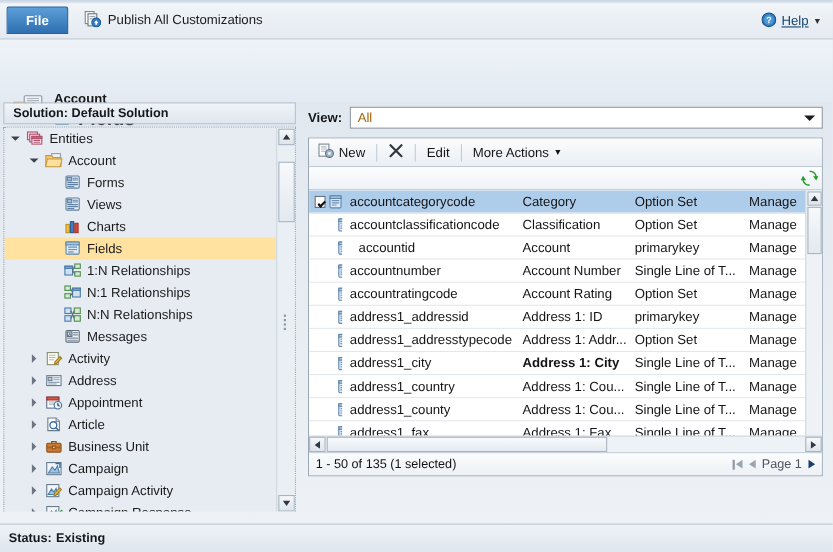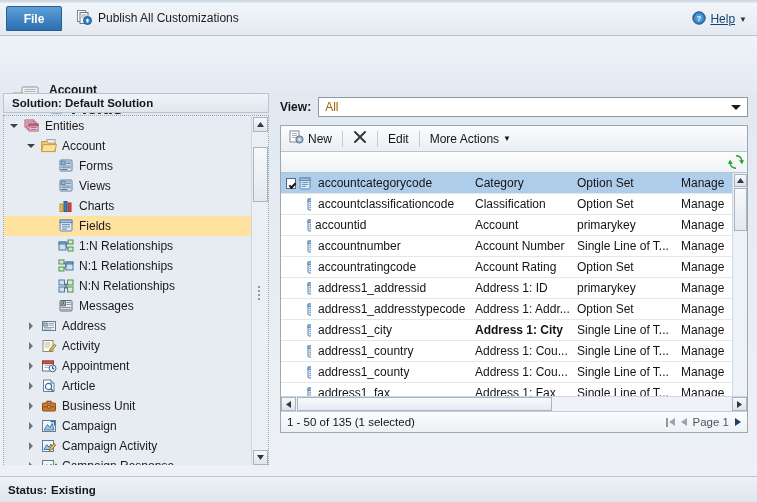--- a/index.html
+++ b/index.html
@@ -437,39 +437,39 @@
                 <line x1="8.5" y1="3.4" x2="12.8" y2="3.4" stroke="#7d8c9b"></line>
                 <line x1="8.5" y1="5.4" x2="12.8" y2="5.4" stroke="#7d8c9b"></line>
                 <line x1="3.2" y1="8.4" x2="12.8" y2="8.4" stroke="#7d8c9b"></line>
                 <line x1="3.2" y1="10.3" x2="12.8" y2="10.3" stroke="#7d8c9b"></line>
               </svg></span>
             <span class="tlabel">Messages</span>
           </div>
           <div class="tnode">
             <span class="arrow closed" style="margin-left: 23px; margin-right: 4px;"></span>
             <span class="ticon"><svg width="16" height="14" viewBox="0 0 16 14">
+                <rect x="2" y="1.5" width="10" height="11" fill="#fdfcf4" stroke="#8a8f74"></rect>
+                <line x1="3.6" y1="4" x2="9.5" y2="4" stroke="#b7bca2"></line>
+                <line x1="3.6" y1="6" x2="9.5" y2="6" stroke="#b7bca2"></line>
+                <line x1="3.6" y1="8" x2="8" y2="8" stroke="#b7bca2"></line>
+                <path d="M9 10 L13.5 5.2 L15 6.6 L10.4 11.4 L8.6 12 Z" fill="#f0c040" stroke="#9b7a20"></path>
+              </svg></span>
+            <span class="tlabel">Activity</span>
+          </div>
+          <div class="tnode">
+            <span class="arrow closed" style="margin-left: 23px; margin-right: 4px;"></span>
+            <span class="ticon"><svg width="16" height="14" viewBox="0 0 16 14">
                 <rect x="1.5" y="2.5" width="13" height="9" fill="#f4f7fa" stroke="#6a7d8f"></rect>
                 <rect x="2.8" y="4" width="3.4" height="3" fill="#bcd0e2" stroke="#6a7d8f"></rect>
                 <line x1="7.4" y1="4.4" x2="13.2" y2="4.4" stroke="#8fa2b4"></line>
                 <line x1="7.4" y1="6.2" x2="13.2" y2="6.2" stroke="#8fa2b4"></line>
                 <line x1="2.8" y1="8.6" x2="13.2" y2="8.6" stroke="#8fa2b4"></line>
                 <line x1="2.8" y1="10.1" x2="10.5" y2="10.1" stroke="#8fa2b4"></line>
               </svg></span>
             <span class="tlabel">Address</span>
-          </div>
-          <div class="tnode">
-            <span class="arrow closed" style="margin-left: 23px; margin-right: 4px;"></span>
-            <span class="ticon"><svg width="16" height="14" viewBox="0 0 16 14">
-                <rect x="2" y="1.5" width="10" height="11" fill="#fdfcf4" stroke="#8a8f74"></rect>
-                <line x1="3.6" y1="4" x2="9.5" y2="4" stroke="#b7bca2"></line>
-                <line x1="3.6" y1="6" x2="9.5" y2="6" stroke="#b7bca2"></line>
-                <line x1="3.6" y1="8" x2="8" y2="8" stroke="#b7bca2"></line>
-                <path d="M9 10 L13.5 5.2 L15 6.6 L10.4 11.4 L8.6 12 Z" fill="#f0c040" stroke="#9b7a20"></path>
-              </svg></span>
-            <span class="tlabel">Activity</span>
           </div>
           <div class="tnode">
             <span class="arrow closed" style="margin-left: 23px; margin-right: 4px;"></span>
             <span class="ticon"><svg width="16" height="14" viewBox="0 0 16 14">
                 <rect x="1.5" y="2" width="11" height="10" fill="#fbfcfd" stroke="#5f7285"></rect>
                 <rect x="1.5" y="2" width="11" height="2.6" fill="#d8564a" stroke="#9e352c"></rect>
                 <line x1="3.5" y1="6.4" x2="10.5" y2="6.4" stroke="#9fb0c0"></line>
                 <line x1="3.5" y1="8.4" x2="10.5" y2="8.4" stroke="#9fb0c0"></line>
                 <circle cx="11.6" cy="9.4" r="3.4" fill="#eef3f8" stroke="#3f6c9b"></circle>
                 <path d="M11.6 7.3 L11.6 9.4 L13.2 10.3" stroke="#1f4e7a" stroke-width="1.1" fill="none"></path>
@@ -654,21 +654,21 @@
             <div class="gc" style="left: 0px; width: 30px;">
               <span class="cb" style="margin-left: 5px; visibility: hidden;"></span>
               <span class="fieldicon" style="margin-left: 19px;"><svg width="12" height="13" viewBox="0 0 12 13">
                   <rect x="1" y="1" width="10" height="11" rx="1" fill="#dce9f6" stroke="#5f86ab"></rect>
                   <rect x="1" y="1" width="10" height="2.4" fill="#a8c6e2" stroke="#5f86ab"></rect>
                   <line x1="2.6" y1="5.4" x2="9.4" y2="5.4" stroke="#6e93b8"></line>
                   <line x1="2.6" y1="7.4" x2="9.4" y2="7.4" stroke="#6e93b8"></line>
                   <line x1="2.6" y1="9.4" x2="7" y2="9.4" stroke="#6e93b8"></line>
                 </svg></span>
             </div>
-            <div class="gc" style="left: 30px; width: 157px; padding-left: 4px; box-sizing: border-box;">accountid</div>
+            <div class="gc" style="left: 41px; width: 157px; padding-left: 4px; box-sizing: border-box;">accountid</div>
             <div class="gc" style="left: 187px; width: 102px; padding-left: 7px; box-sizing: border-box;">Account</div>
             <div class="gc" style="left: 289px; width: 104px; padding-left: 7px; box-sizing: border-box;">primarykey</div>
             <div class="gc" style="left: 393px; width: 52px; padding-left: 7px; box-sizing: border-box;">Manage</div>
           </div>
           <div class="grow">
             <div class="gc" style="left: 0px; width: 30px;">
               <span class="cb" style="margin-left: 5px; visibility: hidden;"></span>
               <span class="fieldicon" style="margin-left: 19px;"><svg width="12" height="13" viewBox="0 0 12 13">
                   <rect x="1" y="1" width="10" height="11" rx="1" fill="#dce9f6" stroke="#5f86ab"></rect>
                   <rect x="1" y="1" width="10" height="2.4" fill="#a8c6e2" stroke="#5f86ab"></rect>

